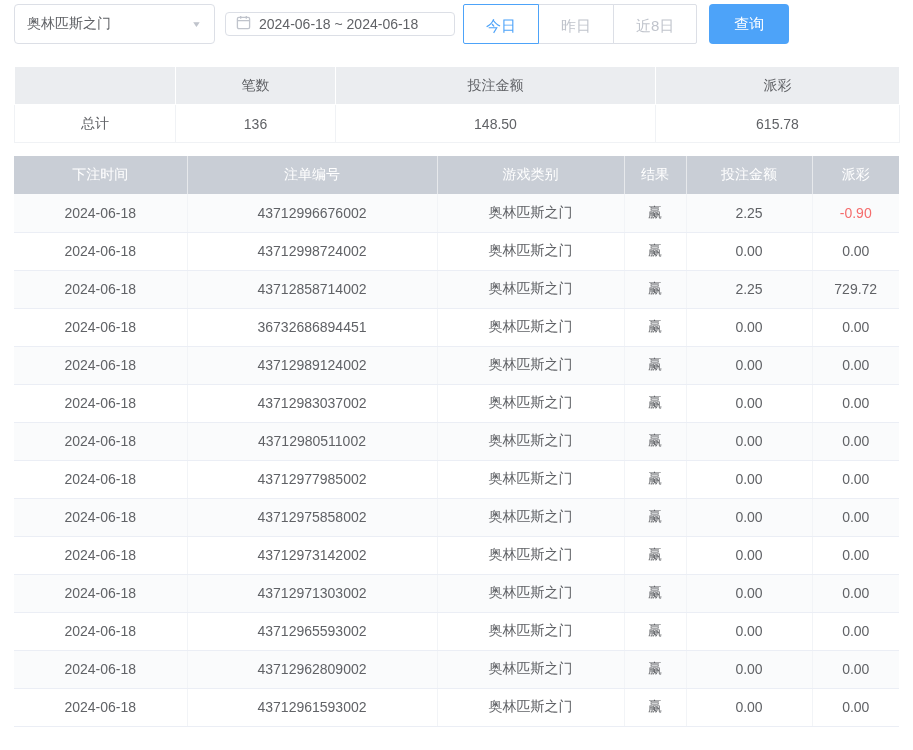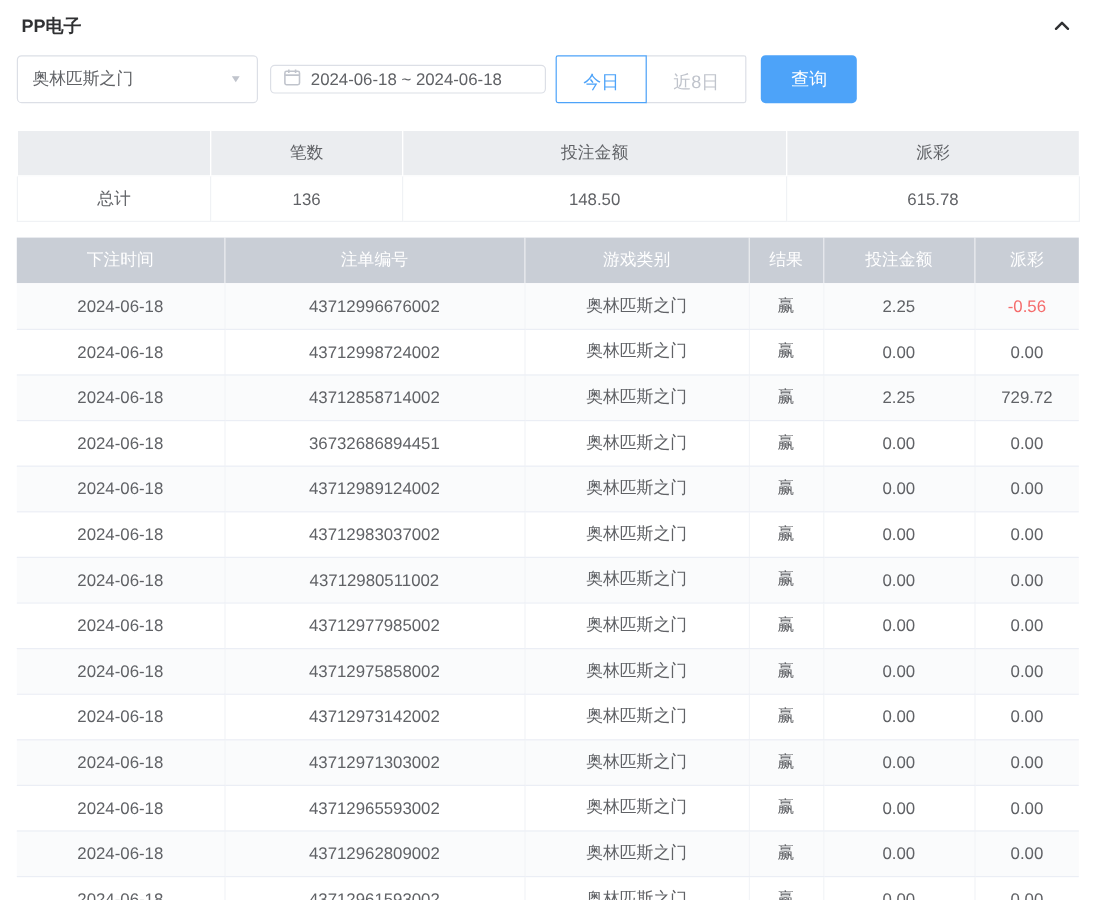--- a/index.html
+++ b/index.html
@@ -46,30 +46,20 @@
   .bet-table td:last-child { border-right:none; }
   .bet-table tbody tr:nth-child(odd) td { background:#fafbfc; }
   .bet-table tbody tr:nth-child(even) td { background:#fff; }
   .bet-table td.neg { color:#f56c6c; }
 </style>
 </head>
 <body>
 
 <div class="page">
 
-  <div class="titlebar">
-    <span class="page-title">PP电子</span>
-    <button class="collapse-btn">
-      <span>
-        <svg width="16" height="16" viewBox="0 0 16 16">
-            <polyline points="3,10 8,5 13,10" fill="none" stroke="#303133" stroke-width="2" stroke-linecap="round" stroke-linejoin="round"></polyline>
-          </svg>
-      </span>
-    </button>
-  </div>
 
   <div class="filters">
     <div class="select">
       <span>奥林匹斯之门</span>
       <span class="caret">▼</span>
     </div>
 
     <div class="date-input">
       <span>
         <svg width="15" height="15" viewBox="0 0 16 16">
@@ -77,20 +67,21 @@
             <line x1="1.5" y1="6" x2="14.5" y2="6" stroke="#c0c4cc" stroke-width="1.4"></line>
             <line x1="5" y1="1" x2="5" y2="4" stroke="#c0c4cc" stroke-width="1.4"></line>
             <line x1="11" y1="1" x2="11" y2="4" stroke="#c0c4cc" stroke-width="1.4"></line>
           </svg>
       </span>
       <span>2024-06-18 ~ 2024-06-18</span>
     </div>
 
     <div class="btn-group">
       <button class="quick-btn active">今日</button>
+      <button class="quick-btn">昨日</button>
       <button class="quick-btn">近8日</button>
     </div>
 
     <button class="search-btn">查询</button>
   </div>
 
   <table class="summary-table">
     <colgroup>
         <col style="width:161px">
         <col style="width:160px">
@@ -134,21 +125,21 @@
         <th>派彩</th>
       </tr>
     </thead>
     <tbody>
         <tr>
           <td>2024-06-18</td>
           <td>43712996676002</td>
           <td>奥林匹斯之门</td>
           <td>赢</td>
           <td>2.25</td>
-          <td class="neg">-0.56</td>
+          <td class="neg">-0.90</td>
         </tr>
         <tr>
           <td>2024-06-18</td>
           <td>43712998724002</td>
           <td>奥林匹斯之门</td>
           <td>赢</td>
           <td>0.00</td>
           <td>0.00</td>
         </tr>
         <tr>

